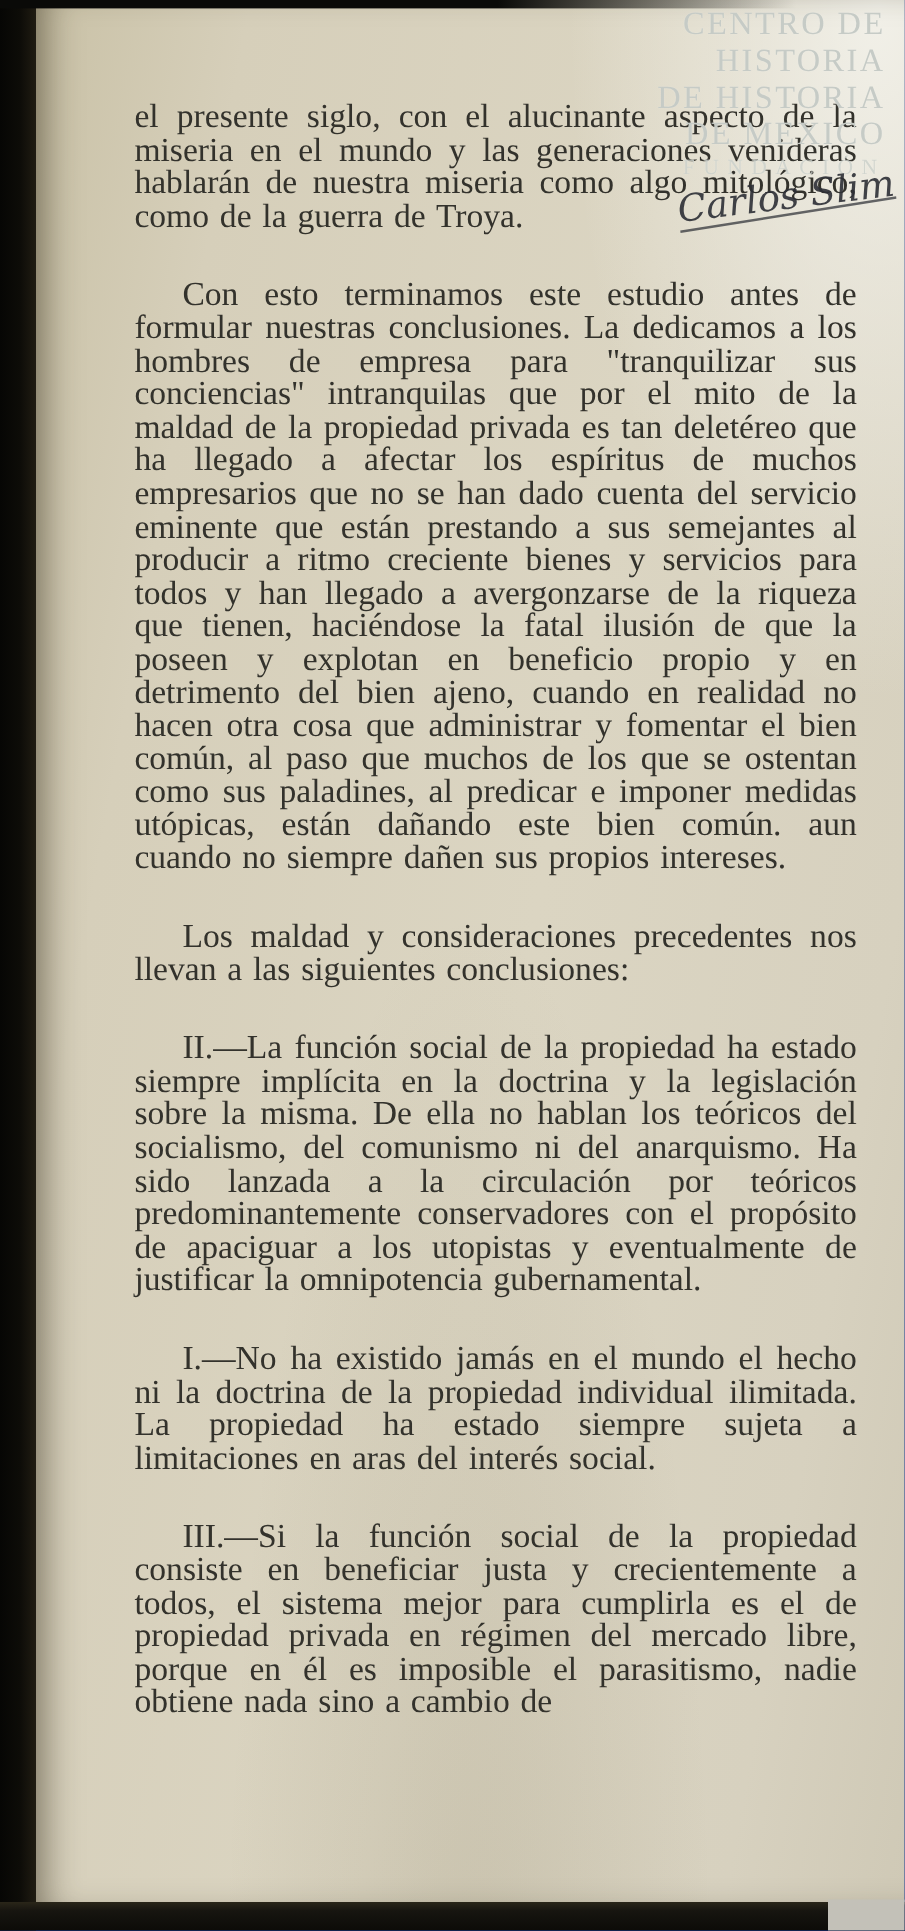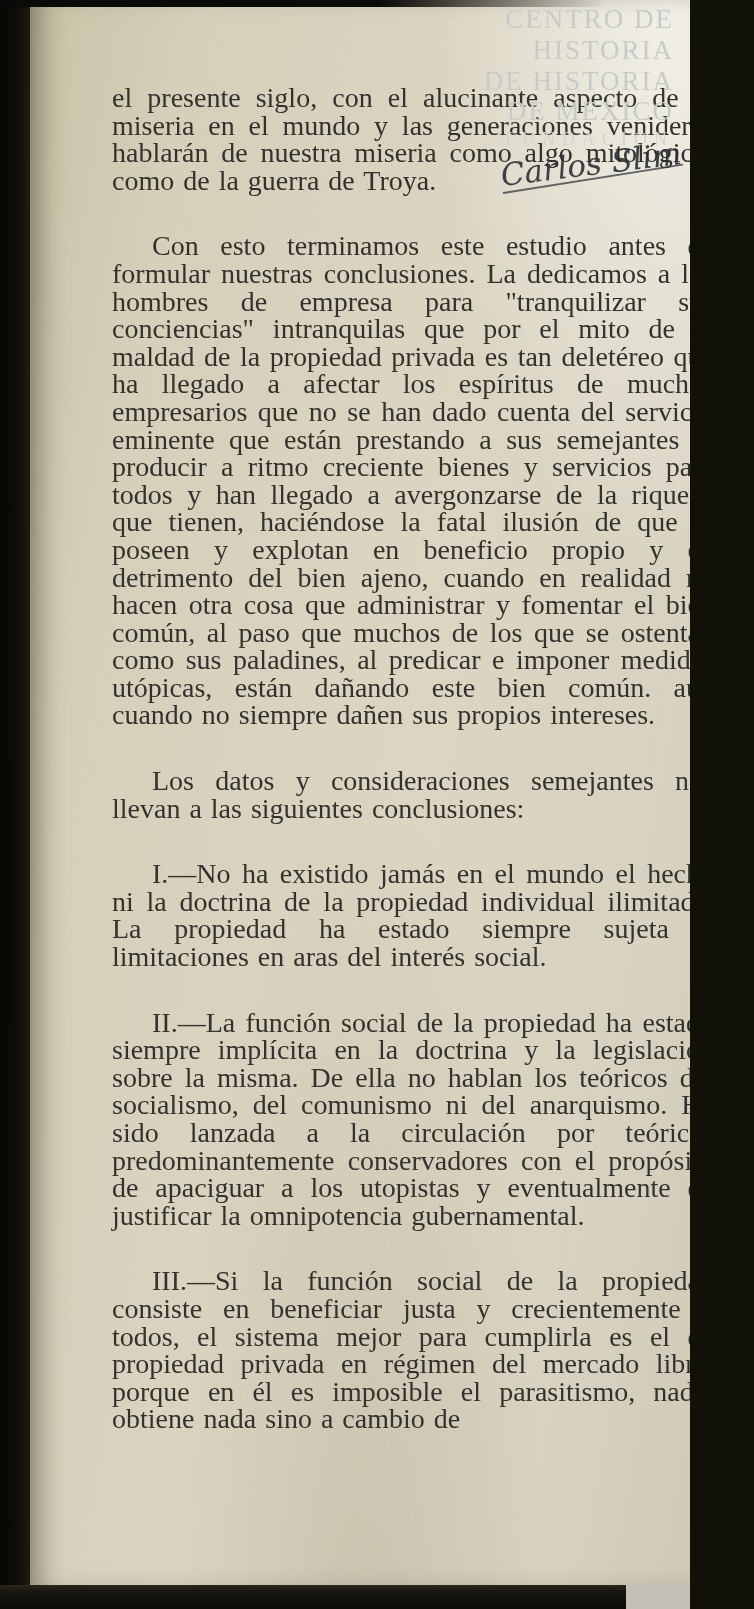--- a/index.html
+++ b/index.html
@@ -2,21 +2,21 @@
 <html lang="es"><head>
 <meta charset="utf-8">
 <style>
   html, body {
     margin: 0;
     padding: 0;
     background: #111009;
   }
   .scan {
     position: relative;
-    width: 690px;
+    width: 754px;
     height: 1609px;
     background: #1d4ed8;
     overflow: hidden;
     font-family: "Liberation Serif", "DejaVu Serif", serif;
   }
   
   .edge-left {
     position: absolute;
     left: 0; top: 0; bottom: 0;
     width: 30px;
@@ -136,23 +136,23 @@
       <div class="wm-line">DE HISTORIA</div>
       <div class="wm-line">DE MEXICO</div>
       <div class="wm-line wm-foundation">FUNDACIÓN</div>
     </div>
 
     <div class="signature">Carlos Slim</div>
 
     <div class="text-block">
       <p>el presente siglo, con el alucinante aspecto de la miseria en el mundo y las generaciones venideras hablarán de nuestra miseria como algo mitológico, como de la guerra de Troya.</p>
       <p>Con esto terminamos este estudio antes de formular nuestras conclusiones. La dedicamos a los hombres de empresa para "tranquilizar sus conciencias" intranquilas que por el mito de la maldad de la propiedad privada es tan deletéreo que ha llegado a afectar los espíritus de muchos empresarios que no se han dado cuenta del servicio eminente que están prestando a sus semejantes al producir a ritmo creciente bienes y servicios para todos y han llegado a avergonzarse de la riqueza que tienen, haciéndose la fatal ilusión de que la poseen y explotan en beneficio propio y en detrimento del bien ajeno, cuando en realidad no hacen otra cosa que administrar y fomentar el bien común, al paso que muchos de los que se ostentan como sus paladines, al predicar e imponer medidas utópicas, están dañando este bien común. aun cuando no siempre dañen sus propios intereses.</p>
-      <p>Los datos y consideraciones semejantes nos llevan a las siguientes conclusiones:</p>
+      <p>Los maldad y consideraciones precedentes nos llevan a las siguientes conclusiones:</p>
+      <p>II.—La función social de la propiedad ha estado siempre implícita en la doctrina y la legislación sobre la misma. De ella no hablan los teóricos del socialismo, del comunismo ni del anarquismo. Ha sido lanzada a la circulación por teóricos predominantemente conservadores con el propósito de apaciguar a los utopistas y eventualmente de justificar la omnipotencia gubernamental.</p>
       <p>I.—No ha existido jamás en el mundo el hecho ni la doctrina de la propiedad individual ilimitada. La propiedad ha estado siempre sujeta a limitaciones en aras del interés social.</p>
-      <p>II.—La función social de la propiedad ha estado siempre implícita en la doctrina y la legislación sobre la misma. De ella no hablan los teóricos del socialismo, del comunismo ni del anarquismo. Ha sido lanzada a la circulación por teóricos predominantemente conservadores con el propósito de apaciguar a los utopistas y eventualmente de justificar la omnipotencia gubernamental.</p>
       <p>III.—Si la función social de la propiedad consiste en beneficiar justa y crecientemente a todos, el sistema mejor para cumplirla es el de propiedad privada en régimen del mercado libre, porque en él es imposible el parasitismo, nadie obtiene nada sino a cambio de</p>
     </div>
 
   </div>
 
   <div class="edge-left"></div>
   <div class="edge-top"></div>
   <div class="edge-bottom"></div>
   <div class="corner-br"></div>
 

